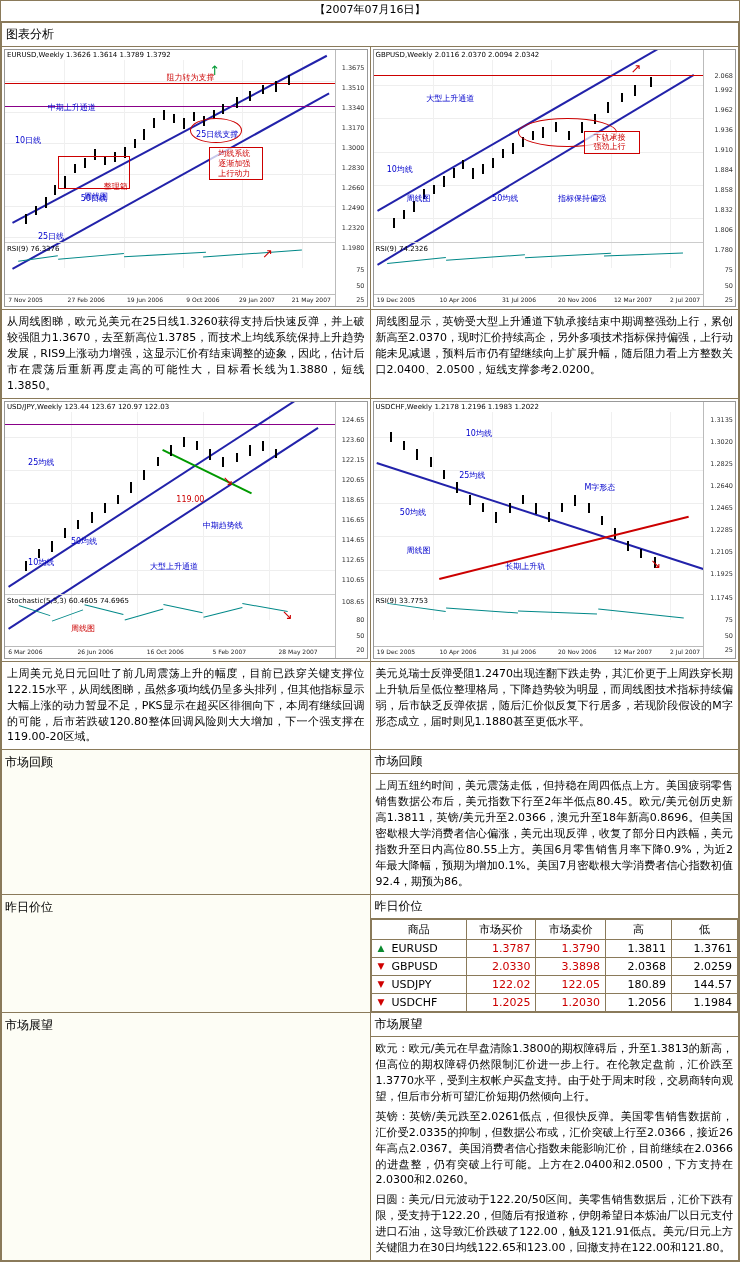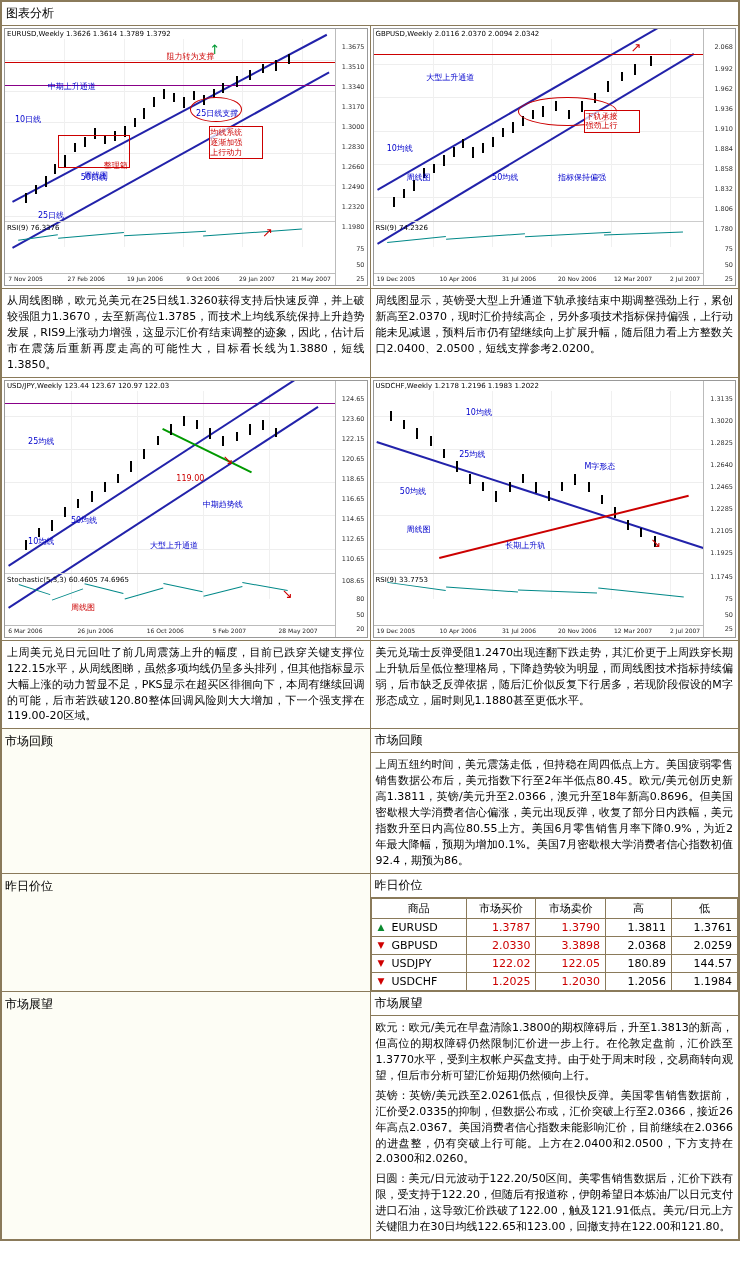--- a/index.html
+++ b/index.html
@@ -92,21 +92,21 @@
   .trend-red { position: absolute; background: #cc0000; transform-origin: 0 0; height: 1.5px; }
   .trend-green { position: absolute; background: #009900; transform-origin: 0 0; height: 1.5px; }
   .hline { position: absolute; height: 1px; }
   .ann {
     position: absolute; color: #0000cc; font-size: 8px; white-space: nowrap;
     font-family: "DejaVu Sans", sans-serif;
   }
   .ann-red { color: #cc0000; }
   .ann-box {
     position: absolute; border: 1px solid #cc0000; color: #cc0000; font-size: 8px;
-    padding: 1px 0; background: rgba(255,255,255,0.75); line-height: 1.2;
+    padding: 1px 8px; background: rgba(255,255,255,0.75); line-height: 1.2;
   }
   .pricebox {
     position: absolute; background: #cc0000; color: #fff; font-size: 7px;
     padding: 0 2px; border-radius: 1px;
   }
   .pricebox.blue { background: #1144cc; }
   .candle { position: absolute; width: 2px; background: #000; }
   .candle.up { background: #ffffff; border: 1px solid #000; }
   .candle.dn { background: #000000; }
   .rect-red { position: absolute; border: 1px solid #cc0000; }
@@ -126,20 +126,21 @@
   .dn-arrow { position: absolute; left: 6px; top: 3px; color: #d00000; font-size: 9px; }
   .val-red { color: #cc0000; }
   p.para { margin: 0 0 4px 0; }
   p.para:last-child { margin-bottom: 0; }
 </style>
 </head>
 <body>
 
 <div class="page">
 
+  <div class="date-bar">【2007年07月16日】</div>
 
   <table class="layout">
     <tbody>
 
       <tr>
         <td class="section-head" colspan="3">图表分析</td>
       </tr>
 
       <tr>
         <td class="chart-cell" colspan="2">
@@ -295,21 +296,21 @@
             <div class="sub">
               <div class="hdr" style="top:2px;left:2px;position:absolute">RSI(9) 74.2326</div>
               <div class="osc-line" style="left:4%;top:34%;width:18%;transform:rotate(-6deg)"></div>
               <div class="osc-line" style="left:22%;top:28%;width:24%;transform:rotate(-4deg)"></div>
               <div class="osc-line" style="left:46%;top:24%;width:26%;transform:rotate(-3deg)"></div>
               <div class="osc-line" style="left:70%;top:22%;width:24%;transform:rotate(-2deg)"></div>
               <div class="ann" style="left:10%;top:-50px">周线图</div>
               <div class="ann" style="left:56%;top:-50px">指标保持偏强</div>
             </div>
             <div class="axis-right">
-              <span style="top:14px">2.068</span>
+              <span style="top:22px">2.068</span>
               <span style="top:36px">1.992</span>
               <span style="top:56px">1.962</span>
               <span style="top:76px">1.936</span>
               <span style="top:96px">1.910</span>
               <span style="top:116px">1.884</span>
               <span style="top:136px">1.858</span>
               <span style="top:156px">1.832</span>
               <span style="top:176px">1.806</span>
               <span style="top:196px">1.780</span>
               <span style="top:216px">75</span>

